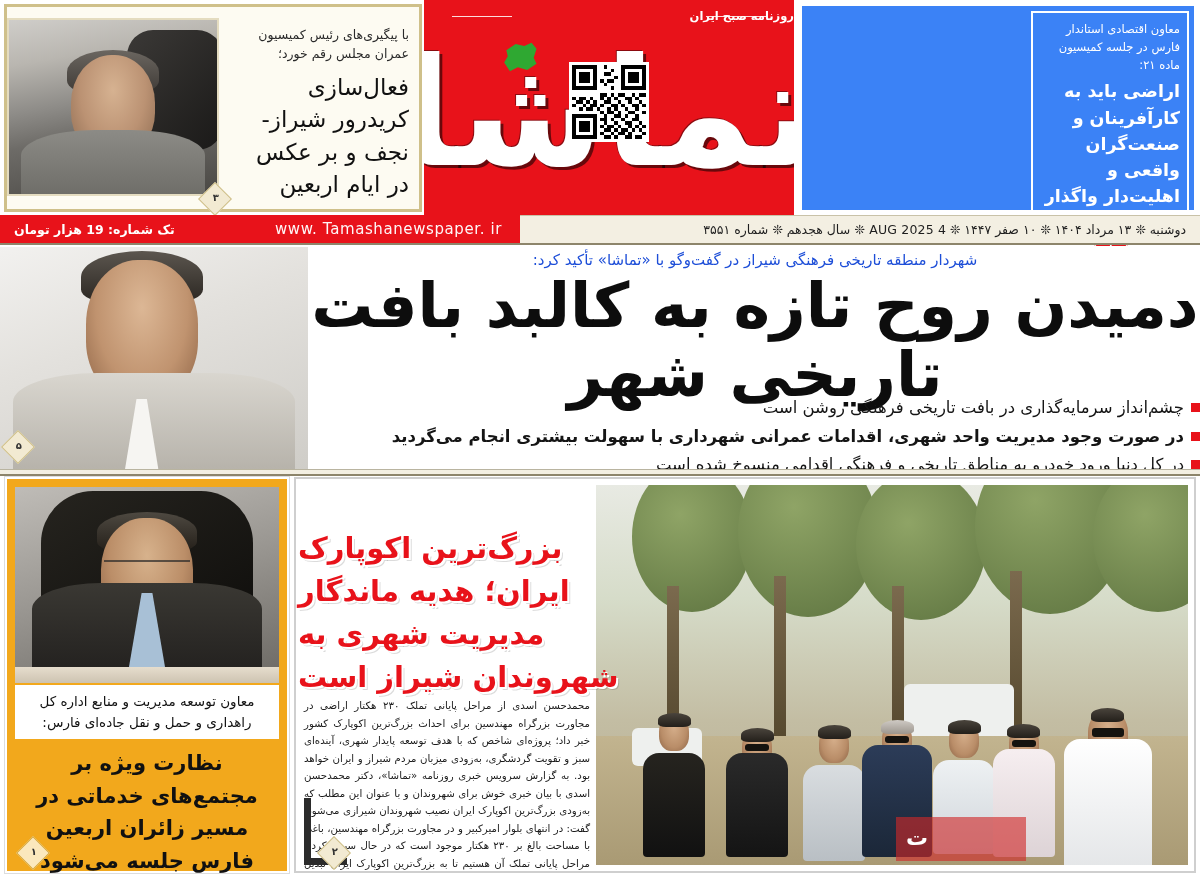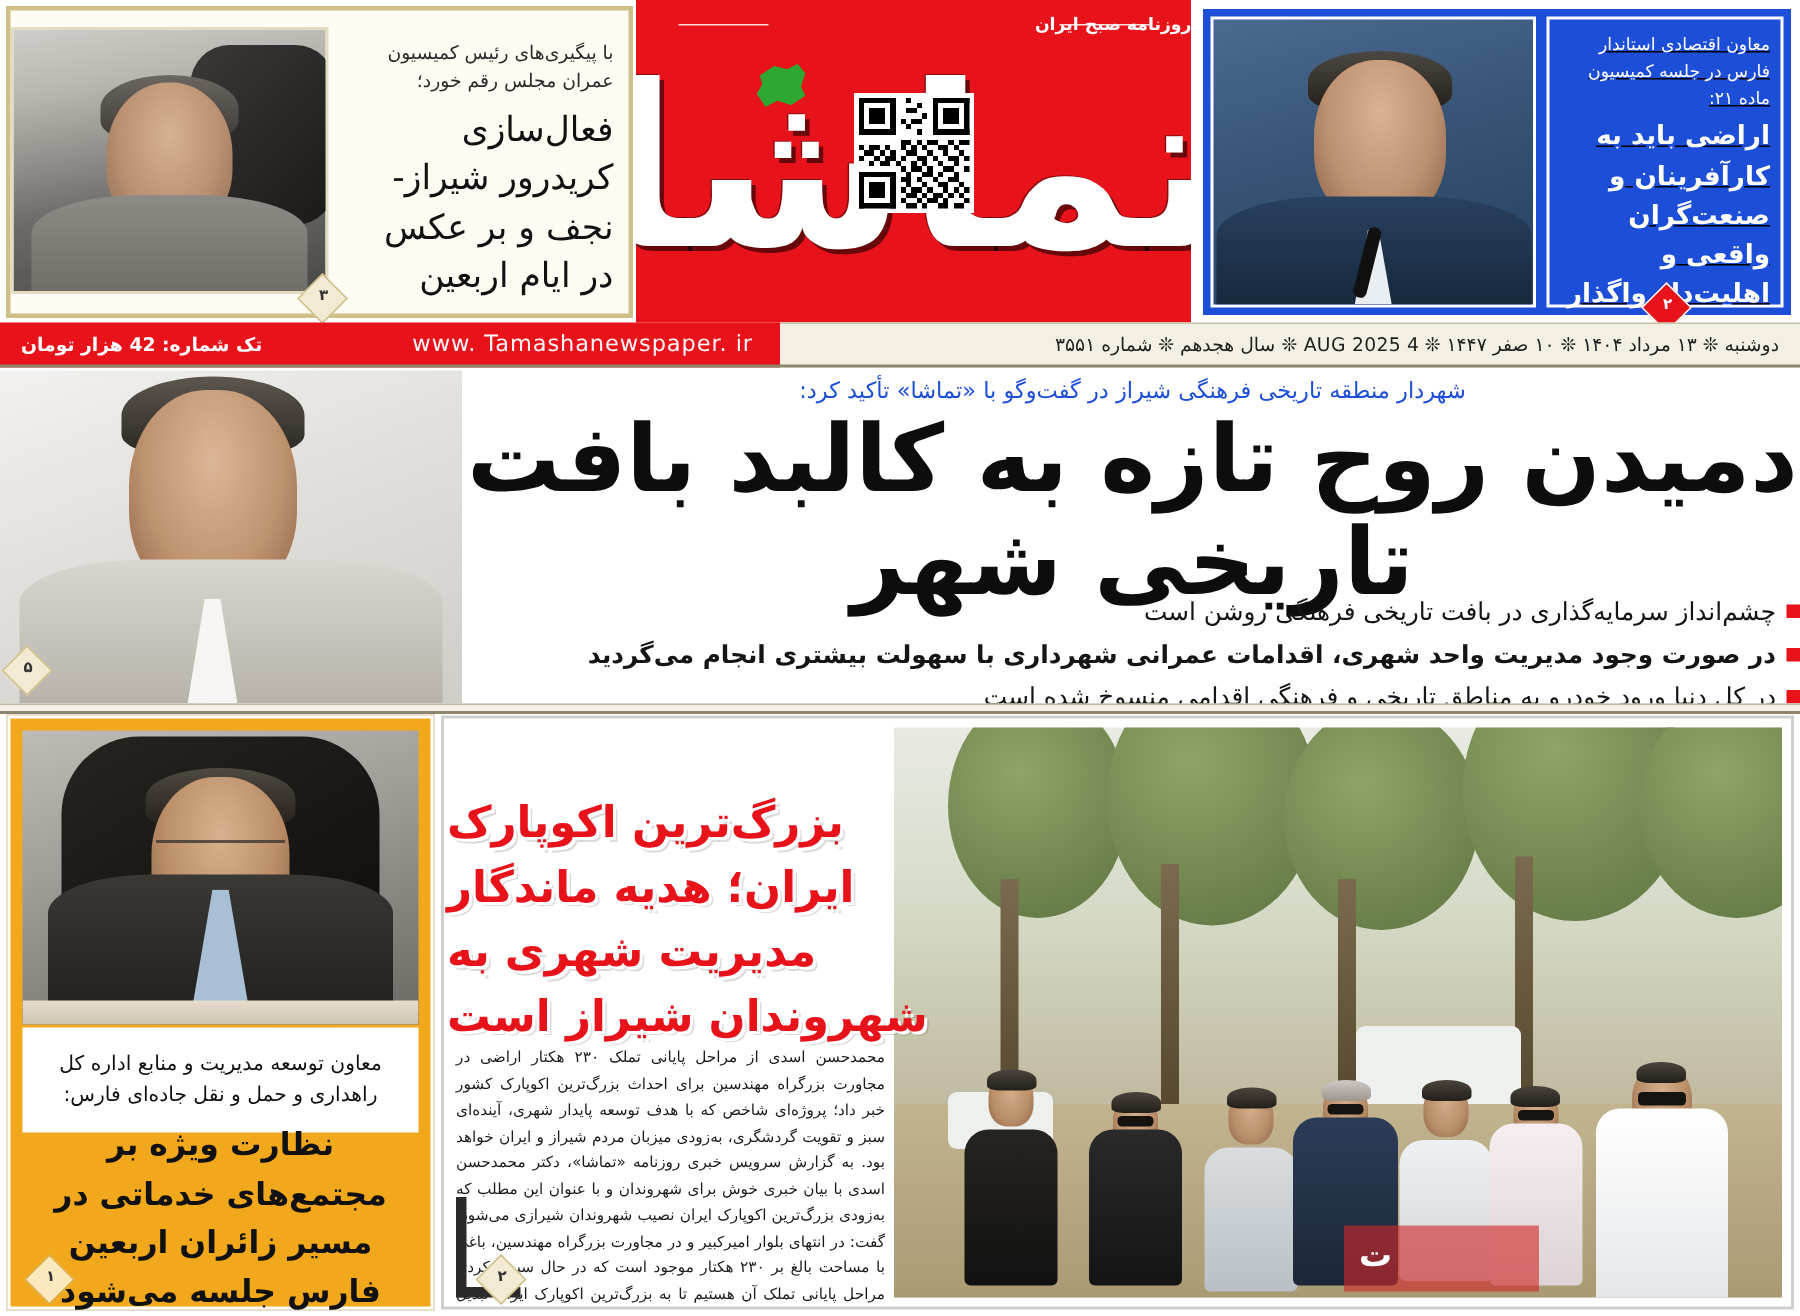--- a/index.html
+++ b/index.html
@@ -94,22 +94,22 @@
   }
   .qr{
     position:absolute;left:50%;top:62px;transform:translateX(-50%);
     width:74px;height:74px;background:#fff;padding:3px;box-sizing:content-box;
   }
   .qr svg{display:block;}
 
   
   .teaser-right{
     position:absolute;left:800px;top:4px;width:396px;height:208px;
-    background:#1d4ed8;border:2px solid #ffffff;box-sizing:border-box;
-    display:flex;padding:5px;text-decoration:underline;
+    background:#3b82f6;border:2px solid #ffffff;box-sizing:border-box;
+    display:flex;flex-direction:column;padding:5px;
   }
   .teaser-right .txtbox{
     width:158px;border:2px solid #fff;box-sizing:border-box;
     padding:8px 7px;text-align:right;color:#fff;position:relative;
   }
   .teaser-right .kick{font-size:11.5px;line-height:1.55;}
   .teaser-right .hl{font-size:17.5px;font-weight:bold;line-height:1.5;margin-top:4px;}
   .badge-right{left:66px;bottom:-14px;background:#e8121a;border-color:#fff;}
   .badge-right span{color:#fff;}
   .teaser-right .photo{
@@ -245,21 +245,21 @@
     border-radius:30% 30% 0 0;background:linear-gradient(#3a3833,#242220);
   }
   .yellow .photo .shirt{
     position:absolute;left:50%;bottom:14px;width:54px;height:76px;transform:translateX(-50%);
     background:#a8c0d6;clip-path:polygon(40% 0,60% 0,84% 100%,16% 100%);
   }
   .yellow .photo .desk{
     position:absolute;left:0;right:0;bottom:0;height:16px;background:linear-gradient(#e6ddcd,#cdc3b1);
   }
   .yellow .kickbox{
-    position:absolute;left:8px;right:8px;top:206px;height:70px;background:#fff;
+    position:absolute;left:8px;right:8px;top:206px;height:54px;background:#fff;
     display:flex;align-items:center;justify-content:center;text-align:center;
     padding:0 8px;box-sizing:border-box;
   }
   .yellow .kick{font-size:13.5px;line-height:1.55;color:#111;}
   .yellow .hl{
     position:absolute;left:10px;right:10px;top:268px;text-align:center;
     font-size:21px;font-weight:bold;line-height:1.55;color:#111;
   }
   .badge-yellow{left:14px;bottom:6px;background:#fbe8bd;border-color:#d8a83a;}
 
@@ -460,21 +460,21 @@
       </div>
     </div>
   </div>
 
   <div class="datebar">
     <div class="left">
       <div class="dtext">دوشنبه ❊ ۱۳ مرداد ۱۴۰۴ ❊ ۱۰ صفر ۱۴۴۷ ❊ 4 AUG 2025 ❊ سال هجدهم ❊ شماره ۳۵۵۱</div>
     </div>
     <div class="right">
       <div class="site">www. Tamashanewspaper. ir</div>
-      <div class="price">تک شماره: 42 هزار تومان</div>
+      <div class="price">تک شماره: 19 هزار تومان</div>
     </div>
   </div>
 
   <div class="lead">
     <div class="kicker">شهردار منطقه تاریخی فرهنگی شیراز در گفت‌وگو با «تماشا» تأکید کرد:</div>
     <div class="headline">دمیدن روح تازه به کالبد بافت تاریخی شهر</div>
     <ul class="bullets">
       <li class="b1"><span class="sq"></span><span>چشم‌انداز سرمایه‌گذاری در بافت تاریخی فرهنگی روشن است</span></li>
       <li class="b2"><span class="sq"></span><span>در صورت وجود مدیریت واحد شهری، اقدامات عمرانی شهرداری با سهولت بیشتری انجام می‌گردید</span></li>
       <li class="b3"><span class="sq"></span><span>در کل دنیا ورود خودرو به مناطق تاریخی و فرهنگی اقدامی منسوخ شده است</span></li>

